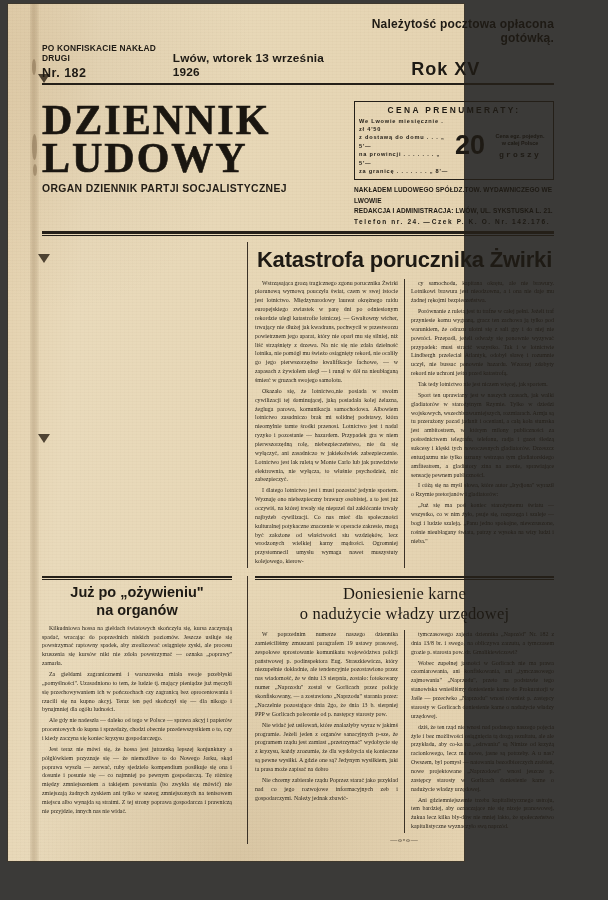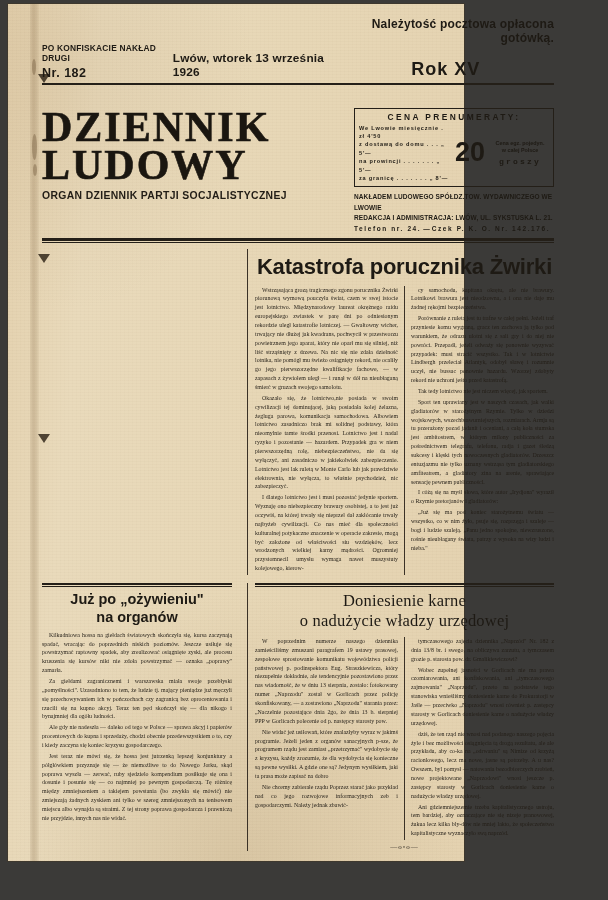--- a/index.html
+++ b/index.html
@@ -43,21 +43,21 @@
   
   .hdr-top{font-size:12px;line-height:1.15;}
   .hdr-left{font-size:8.4px;}
   .hdr-issue{font-family:"Liberation Sans",sans-serif;font-weight:bold;font-size:12.5px;letter-spacing:.5px;margin-top:3px;}
   .hdr-date{font-family:"Liberation Sans",sans-serif;font-weight:bold;font-size:11.8px;letter-spacing:.2px;padding-bottom:1px;}
   .hdr-rightwrap{text-align:right;}
   .hdr-year{font-family:"Liberation Sans",sans-serif;font-weight:bold;font-size:18px;letter-spacing:1px;margin-top:13px;text-align:center;}
   .rule-thin{height:2px;background:#241f18;margin:3px 0 0;}
 
   
-  .masthead{display:flex;justify-content:space-between;margin-top:23px;}
+  .masthead{display:flex;justify-content:space-between;margin-top:16px;}
   .brand{flex:0 0 300px;}
   .brand-line{
     font-family:"Liberation Serif",serif;font-weight:bold;
     font-size:42px;line-height:.92;letter-spacing:2px;color:#1a1610;
     -webkit-text-stroke:.6px #1a1610;
   }
   .brand-sub{
     font-family:"Liberation Sans",sans-serif;font-weight:bold;
     font-size:10.4px;letter-spacing:.35px;margin-top:5px;color:#221d16;
   }

